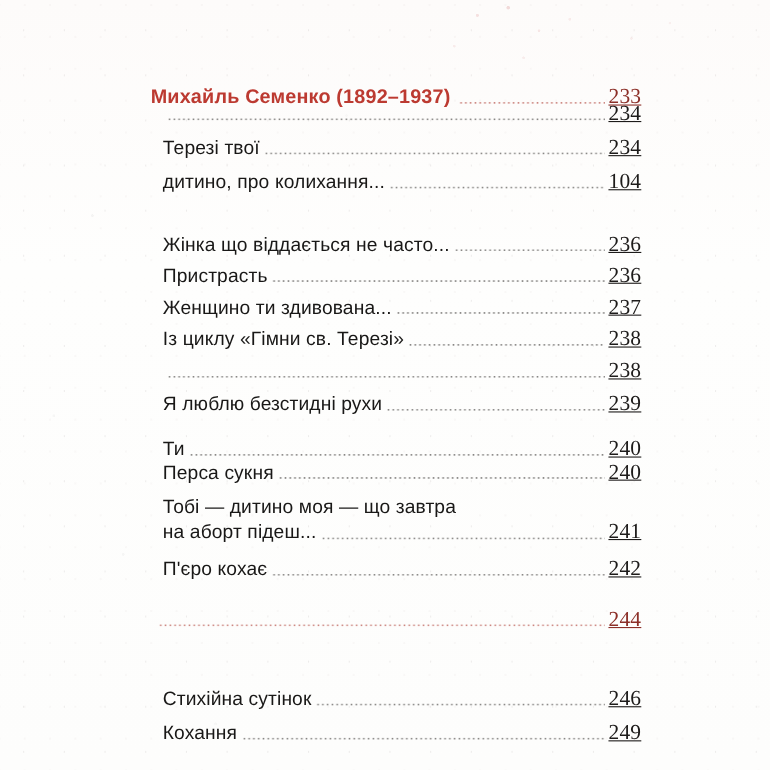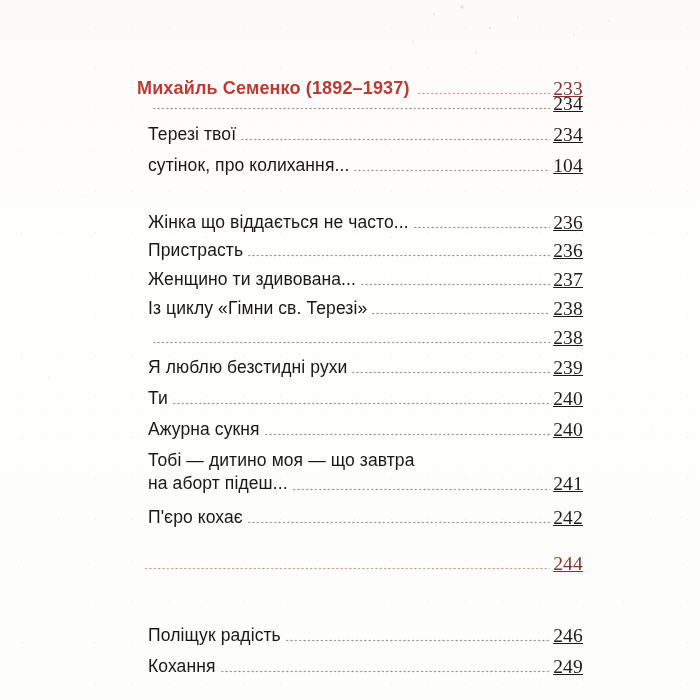--- a/index.html
+++ b/index.html
@@ -161,21 +161,21 @@
     </div>
 
     <div class="entry item" style="top:123px">
       <span class="title-text">Терезі твої</span>
       <span class="leader"></span>
       <span class="page-num">234</span>
     </div>
 
     <div class="entry item twoline" style="top:154px">
       <span class="line2">
-        <span class="title-text">сутінок, про колихання...</span>
+        <span class="title-text">дитино, про колихання...</span>
         <span class="leader"></span>
         <span class="page-num">104</span>
       </span>
     </div>
 
     <div class="entry item" style="top:211px">
       <span class="title-text">Жінка що віддається не часто...</span>
       <span class="leader"></span>
       <span class="page-num">236</span>
     </div>
@@ -202,28 +202,28 @@
       <span class="leader"></span>
       <span class="page-num">238</span>
     </div>
 
     <div class="entry item" style="top:356px">
       <span class="title-text">Я люблю безстидні рухи</span>
       <span class="leader"></span>
       <span class="page-num">239</span>
     </div>
 
-    <div class="entry item" style="top:387px">
+    <div class="entry item" style="top:397px">
       <span class="title-text">Ти</span>
       <span class="leader"></span>
       <span class="page-num">240</span>
     </div>
 
     <div class="entry item" style="top:418px">
-      <span class="title-text">Ажурна сукня</span>
+      <span class="title-text">Перса сукня</span>
       <span class="leader"></span>
       <span class="page-num">240</span>
     </div>
 
     <div class="entry item twoline" style="top:449px">
       <span class="line1">Тобі — дитино моя — що завтра</span>
       <span class="line2">
         <span class="title-text">на аборт підеш...</span>
         <span class="leader"></span>
         <span class="page-num">241</span>
@@ -236,21 +236,21 @@
       <span class="page-num">242</span>
     </div>
 
     <div class="entry heading" style="top:552px">
       <span class="leader"></span>
       <span class="page-num">244</span>
     </div>
 
 
     <div class="entry item" style="top:624px">
-      <span class="title-text">Поліщук радість</span>
+      <span class="title-text">Стихійна сутінок</span>
       <span class="leader"></span>
       <span class="page-num">246</span>
     </div>
 
     <div class="entry item" style="top:655px">
       <span class="title-text">Кохання</span>
       <span class="leader"></span>
       <span class="page-num">249</span>
     </div>
 

